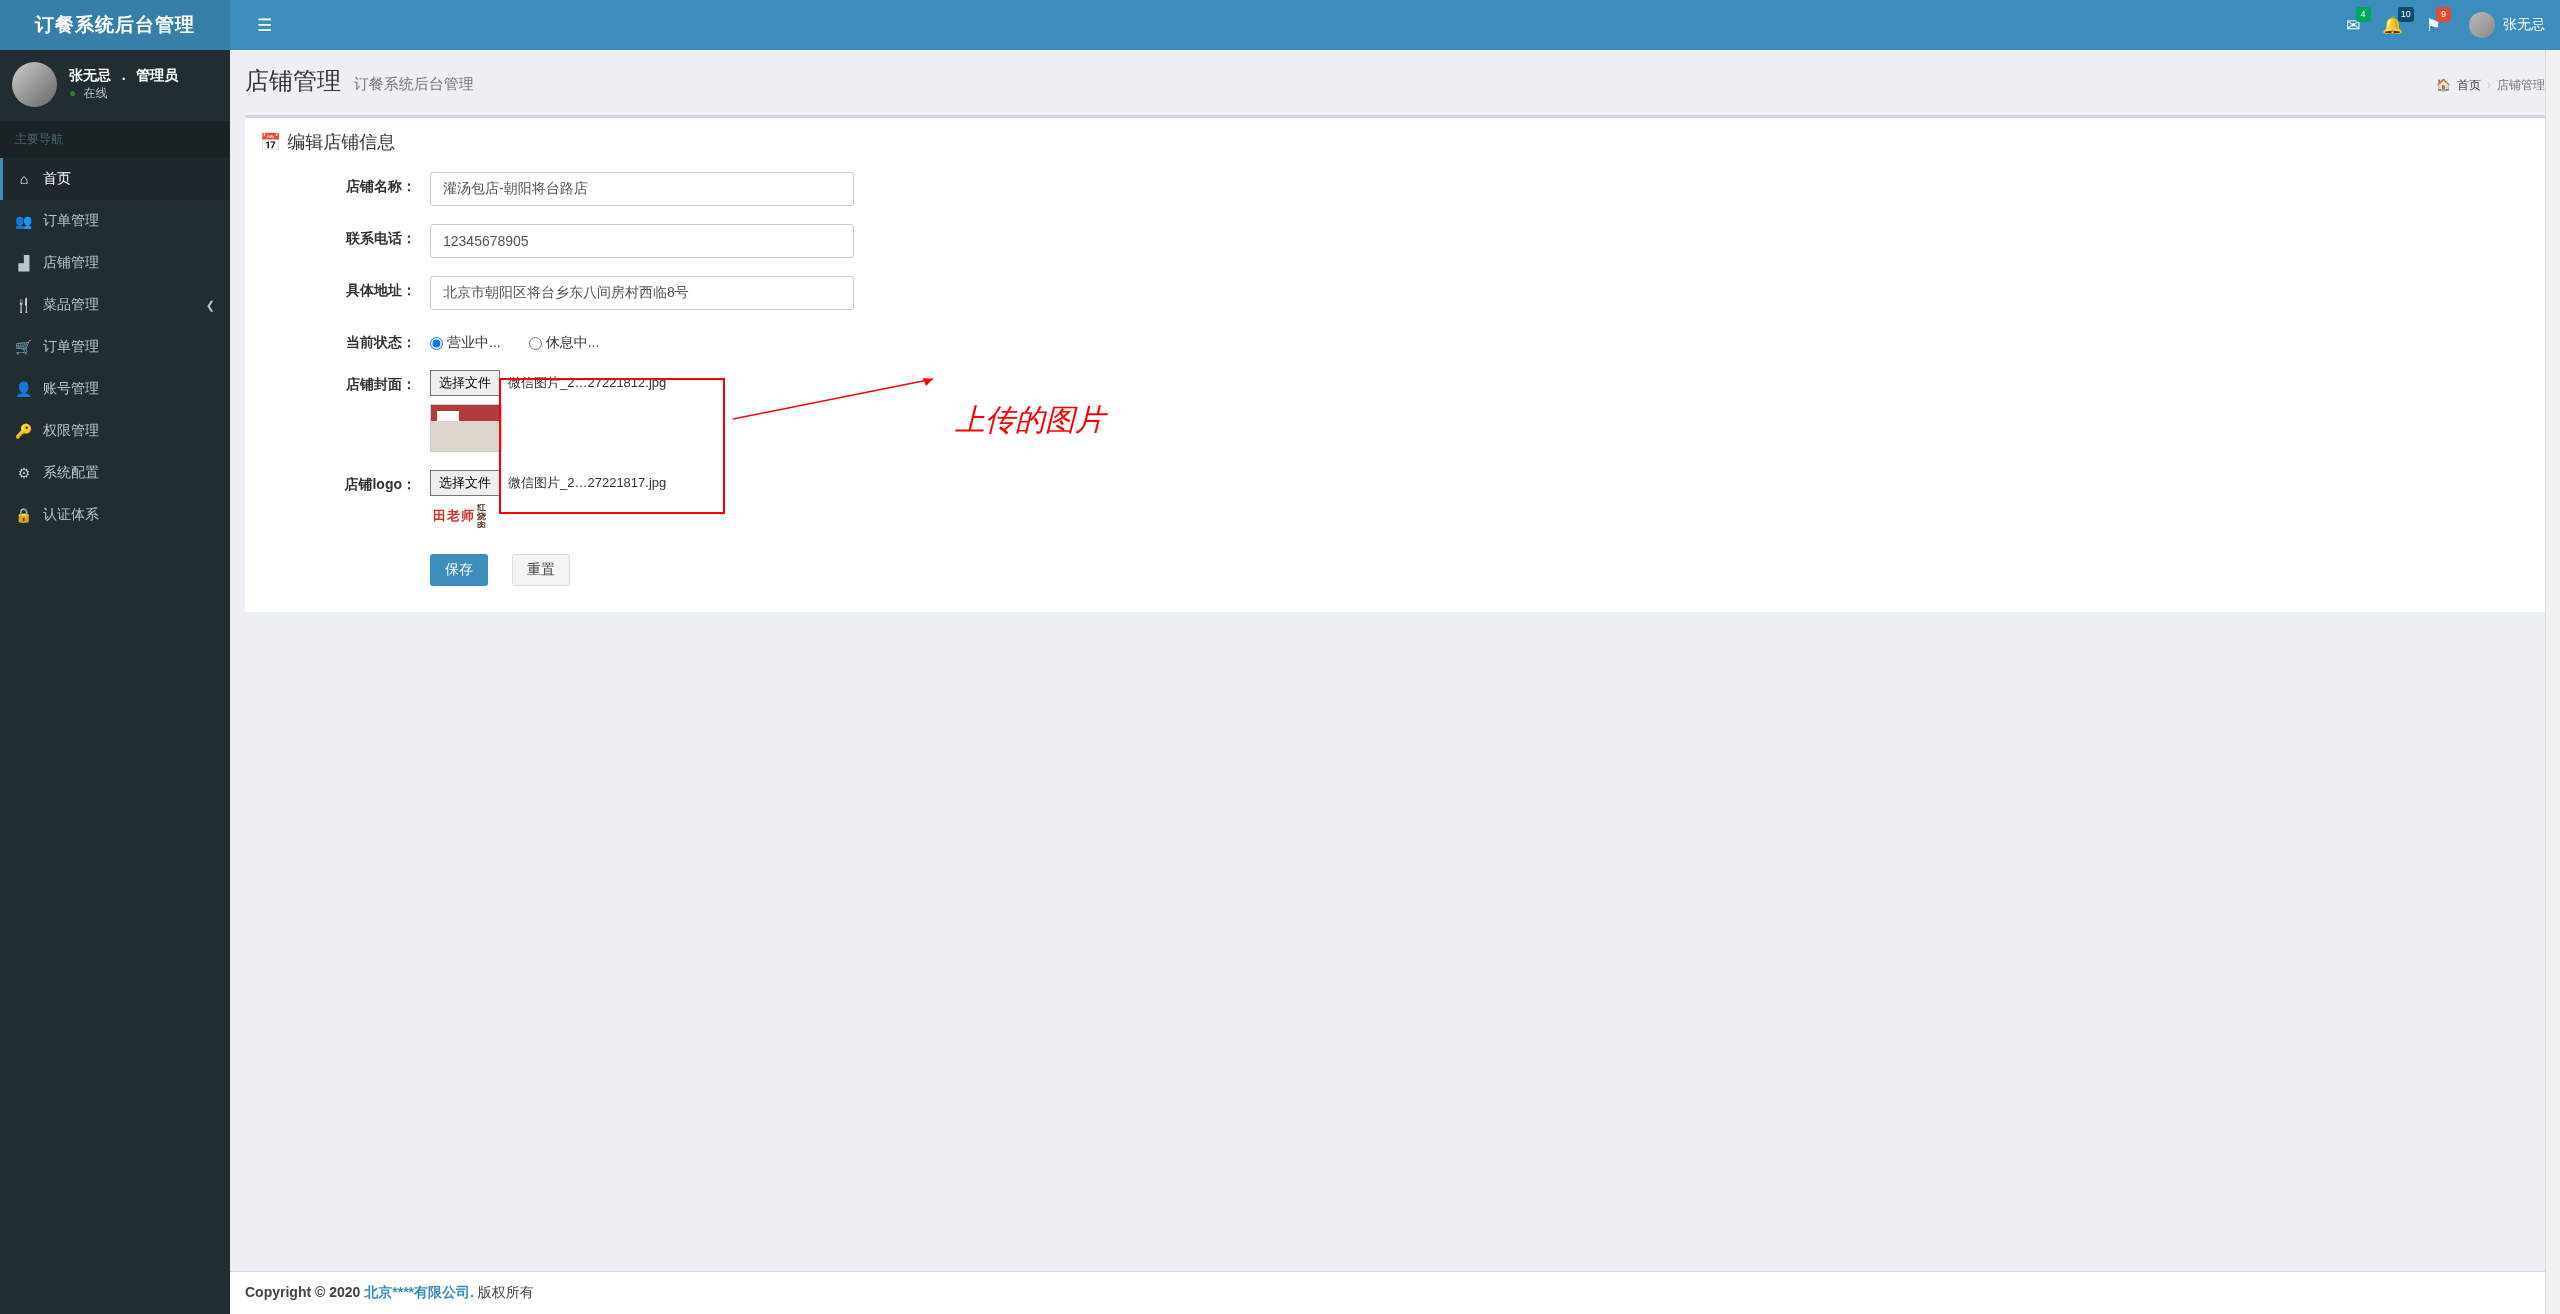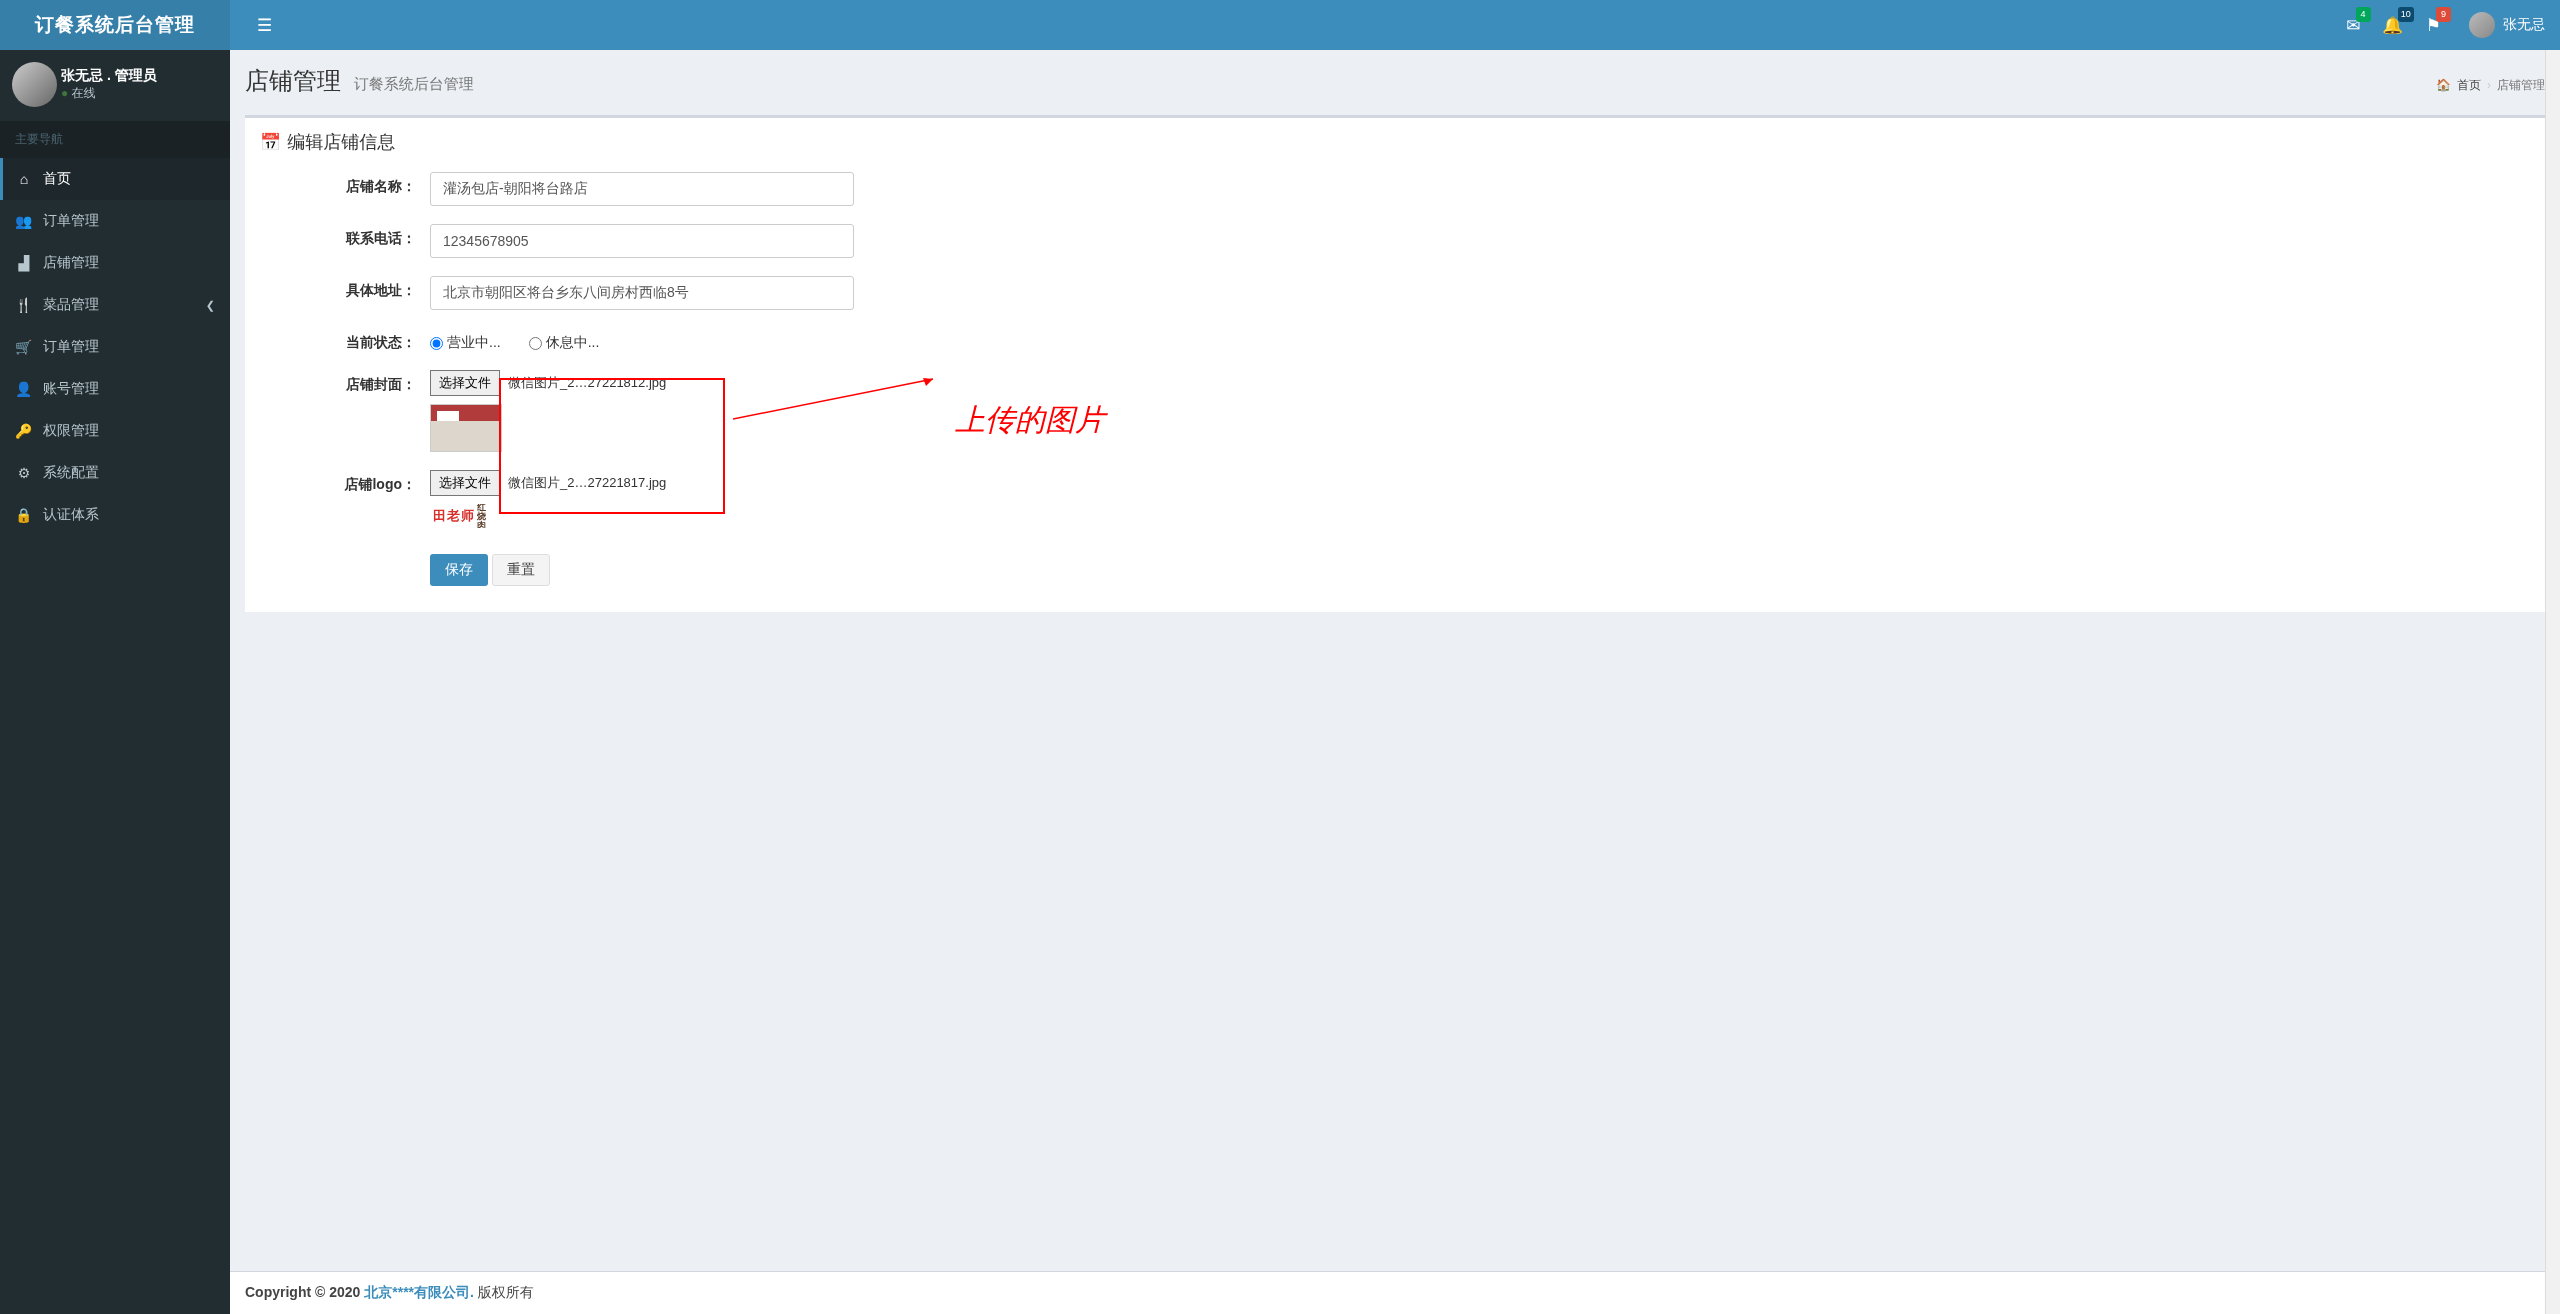--- a/index.html
+++ b/index.html
@@ -18,21 +18,21 @@
 .badge-green  { background: #00a65a; }
 .badge-yellow { background: #0c4a6e; }
 .badge-red    { background: #dd4b39; }
 .nav-user { display: flex; align-items: center; gap: 8px; color: #fff; cursor: pointer; margin-left: 6px; }
 .nav-user .avatar { width: 26px; height: 26px; border-radius: 50%; background: #d4c9bd; background-image: linear-gradient(135deg,#bbb,#888); }
 
 
 .sidebar { width: 230px; background: #222d32; color: #b8c7ce; padding-top: 50px; flex-shrink: 0; min-height: 100vh; }
 .user-panel { display: flex; align-items: center; padding: 12px 12px 14px; }
 .user-panel .avatar-lg { width: 45px; height: 45px; border-radius: 50%; background: #888; background-image: linear-gradient(135deg,#ccc,#666); }
-.user-panel .info { margin-left: 4px; }
+.user-panel .info { margin-left: 12px; font-family: Liberation Mono, monospace; }
 .user-panel .name { color: #fff; font-weight: 600; }
 .user-panel .status { font-size: 12px; color: #b8c7ce; }
 .status-dot { color: #3c763d; }
 .sidebar-header { padding: 10px 15px; color: #4b646f; font-size: 12px; background: #1a2226; }
 .menu { list-style: none; }
 .menu li { display: flex; align-items: center; padding: 12px 15px; color: #b8c7ce; cursor: pointer; gap: 10px; }
 .menu li.active { background: #1e282c; color: #fff; border-left: 3px solid #3c8dbc; padding-left: 12px; }
 .menu .chev { margin-left: auto; font-size: 11px; color: #b8c7ce; }
 .menu .micon { width: 18px; text-align: center; font-size: 14px; }
 
@@ -65,21 +65,21 @@
 .thumb.cover { background: linear-gradient(#b13b3b 0 34%, #dcd6cc 34% 100%); position:relative; }
 .thumb.cover::after{content:"";position:absolute;left:6px;top:6px;width:22px;height:10px;background:#fff;}
 .thumb.logo { width: 60px; height: 24px; border:none; background:transparent; color:#d12e2e; font-weight:700; font-size:13px; display:flex; align-items:center; }
 .logo-txt { color:#d7302b; font-weight:700; }
 .logo-sub { font-size:9px; color:#5a3c28; line-height:1; display:inline-block; margin-left:2px; }
 
 .red-box { position:absolute; border:2px solid red; pointer-events:none; }
 .annotation { position:absolute; color:red; font-size:30px; font-weight:500;font-style:italic; }
 .arrow { position:absolute; }
 
-.btn-row { margin-left: 170px; display:flex; gap:4px; padding-top:8px;align-items:center; }
+.btn-row { margin-left: 170px; display:flex; gap:24px; padding-top:8px;align-items:center; }
 .btn { padding: 6px 14px; border: 1px solid transparent; border-radius: 3px; font-size: 14px; cursor:pointer; }
 .btn-primary { background:#3c8dbc; color:#fff; }
 .btn-default { background:#f4f4f4; border-color:#ddd; color:#444; }
 
 .footer { background:#fff; border-top:1px solid #d2d6de; padding:12px 15px; color:#444; font-size:14px; margin-top:auto; }
 .footer b { font-weight:700; }
 .footer a { color:#3c8dbc; text-decoration:none; font-weight:700; }
 
 
 .scroll-edge { position:fixed; right:0; top:0; width:15px; height:100vh; background:#f1f1f1; border-left:1px solid #dcdcdc; }

